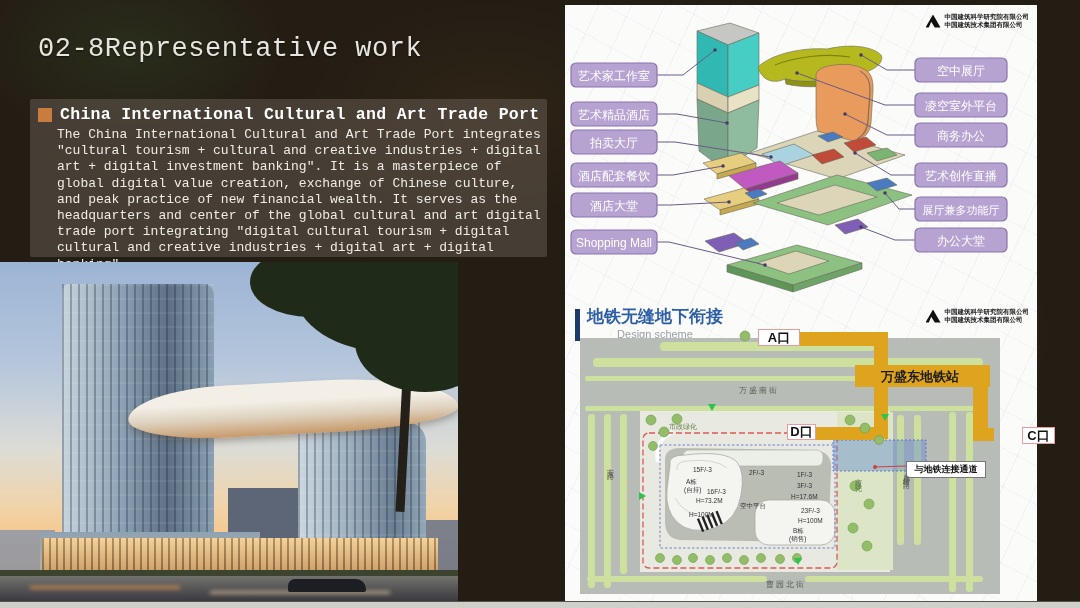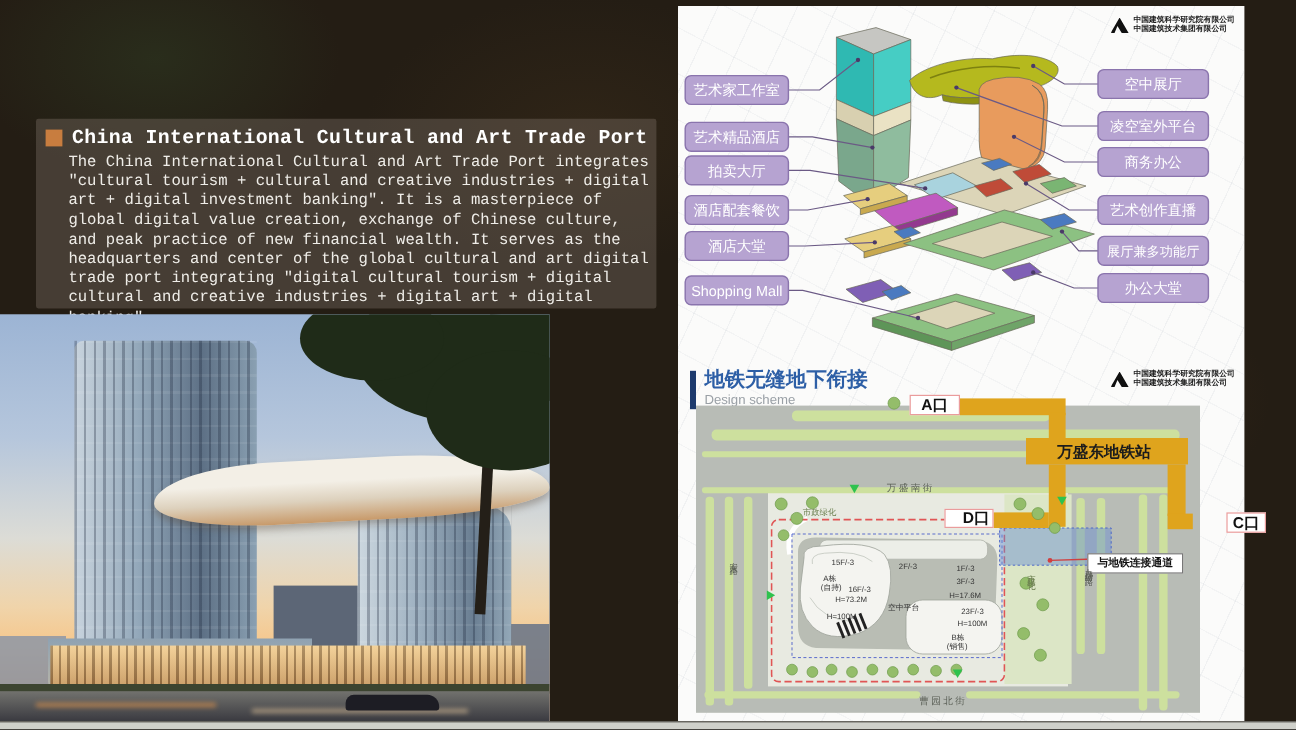--- a/index.html
+++ b/index.html
@@ -82,20 +82,21 @@
   .station{font-weight:bold;font-size:13px;color:#1c1c1c;}
   .connbox{background:#fff;border:1px solid #777;font-size:9px;font-weight:bold;color:#111;
     display:flex;align-items:center;justify-content:center;}
   .bottom-strip{position:absolute;left:0;top:601px;width:1080px;height:7px;background:#cfd0ca;border-top:1px solid #55534e;}
 </style>
 </head>
 <body>
 
 <div class="slide">
 
+  <div class="page-title">02-8Representative work</div>
 
   <div class="info-panel">
     <div class="info-heading">
       <span class="bullet"></span>
       <span class="txt">China International Cultural and Art Trade Port</span>
     </div>
     <div class="info-body">The China International Cultural and Art Trade Port integrates ″cultural tourism + cultural and creative industries + digital art + digital investment banking″. It is a masterpiece of global digital value creation, exchange of Chinese culture, and peak practice of new financial wealth. It serves as the headquarters and center of the global cultural and art digital trade port integrating ″digital cultural tourism + digital cultural and creative industries + digital art + digital banking″.</div>
   </div>
 
   <div class="photo">
@@ -259,21 +260,21 @@
           <rect x="350" y="192" width="92" height="24" rx="5" fill="#b6a3d1" stroke="#8a74ad" stroke-width="1.2"></rect>
           <text x="396" y="208.5" font-size="11" fill="#fff">展厅兼多功能厅</text>
           </g>
         <g>
           <rect x="350" y="223" width="92" height="24" rx="5" fill="#b6a3d1" stroke="#8a74ad" stroke-width="1.2"></rect>
           <text x="396" y="239.5" fill="#fff">办公大堂</text>
           </g>
       </g>
     </svg>
 
-    <div class="sec-header" style="top:302px;">
+    <div class="sec-header" style="top:302px;text-align:center;">
       <div class="sec-bar"></div>
       <div class="sec-title">地铁无缝地下衔接</div>
       <div class="sec-sub">Design scheme</div>
     </div>
     <div class="logo" style="top:303px;">
       <div class="logo-tri"></div>
       <div class="logo-txt">
         <div>中国建筑科学研究院有限公司</div>
         <div>中国建筑技术集团有限公司</div>
       </div>
@@ -360,24 +361,24 @@
       <g fill="#2ec24e">
         <polygon points="143,104 151,104 147,111"></polygon>
         <polygon points="74,192 74,200 81,196"></polygon>
         <polygon points="229,258 237,258 233,265"></polygon>
         <polygon points="316,114 324,114 320,121"></polygon>
       </g>
     </svg>
 
     <div class="p2t station" style="left:316px;top:363px;width:84px;">万盛东地铁站</div>
     <div class="p2t exit" style="left:193px;top:324px;width:40px;height:15px;">A口</div>
-    <div class="p2t exit" style="left:222px;top:419px;width:27px;height:14px;padding-left:12px;">D口</div>
+    <div class="p2t exit" style="left:222px;top:419px;width:27px;height:14px;">D口</div>
     <div class="p2t exit" style="left:429px;top:422px;width:31px;height:15px;margin-left:28px;">C口</div>
     <div class="p2t connbox" style="left:341px;top:456px;width:78px;height:15px;">与地铁连接通道</div>
-    <div class="p2t" style="left:174px;top:396px;font-size:8px;letter-spacing:2px;color:#5a5f56;">万盛南街</div>
+    <div class="p2t" style="left:174px;top:380px;font-size:8px;letter-spacing:2px;color:#5a5f56;">万盛南街</div>
     <div class="p2t vert" style="left:40px;top:458px;font-size:7px;color:#5a5f56;">安永路</div>
     <div class="p2t vert" style="left:336px;top:463px;font-size:7px;color:#5a5f56;">九棵树中路</div>
     <div class="p2t" style="left:201px;top:574px;font-size:8px;letter-spacing:2px;color:#5a5f56;">曹园北街</div>
     <div class="p2t" style="left:104px;top:417px;font-size:7px;color:#6b7f4f;">市政绿化</div>
     <div class="p2t vert" style="left:288px;top:468px;font-size:7px;color:#6b7f4f;">市政绿化</div>
     <div class="p2t ann" style="left:128px;top:461px;">15F/-3</div>
     <div class="p2t ann" style="left:121px;top:473px;">A栋</div>
     <div class="p2t ann" style="left:119px;top:481px;">(自持)</div>
     <div class="p2t ann" style="left:142px;top:483px;">16F/-3</div>
     <div class="p2t ann" style="left:131px;top:492px;">H=73.2M</div>

